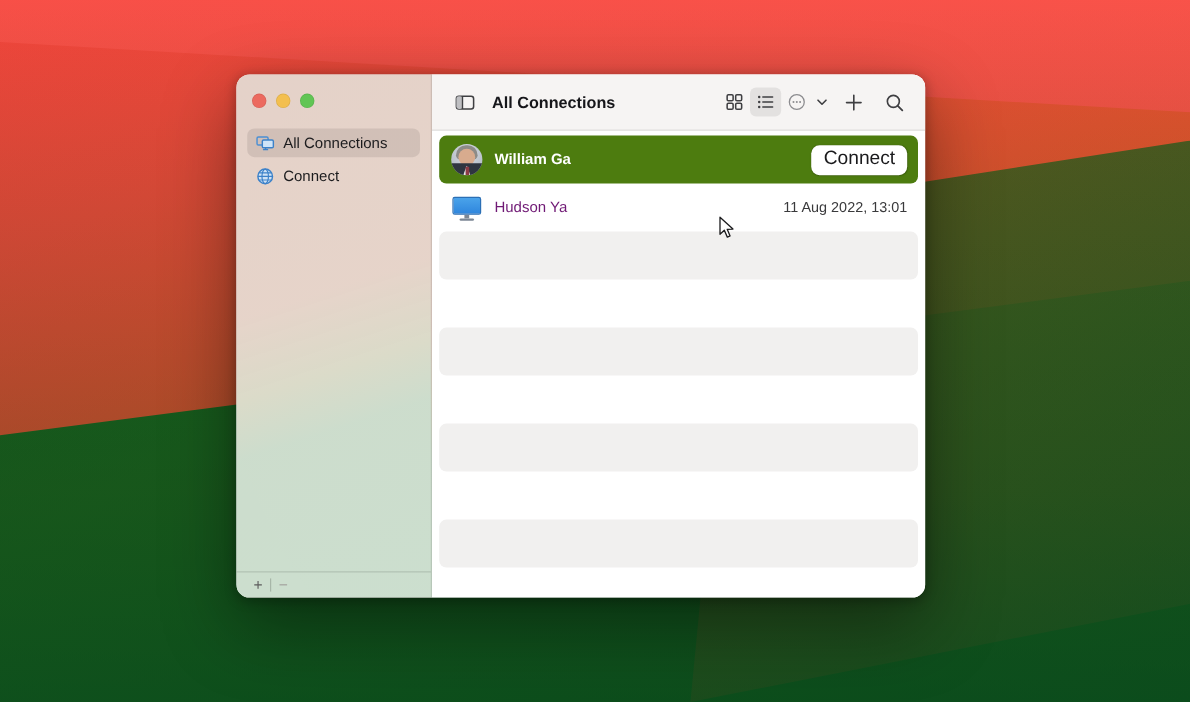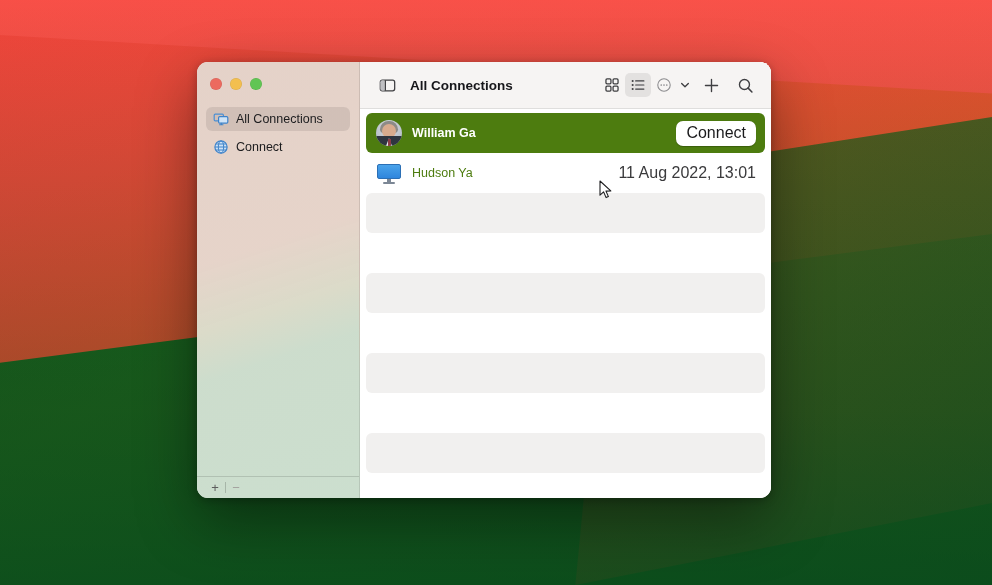--- a/index.html
+++ b/index.html
@@ -137,26 +137,26 @@
     height: 40px;
     border-radius: 6px;
     display: flex; align-items: center;
     padding: 0 9px 0 10px;
     position: relative;
   }
   .row.stripe { background: #f1f0ef; }
   .row.selected { background: #4d7c0f; }
   .row-icon { width: 26px; height: 26px; flex: 0 0 26px; margin-right: 10px; }
   .row-name {
-    font-size: 12.5px; color: #4d7c0f; font-weight: 400;
+    font-size: 12.5px; color: #701a75; font-weight: 400;
     white-space: nowrap; overflow: hidden;
   }
   .row.selected .row-name { color: #fff; font-weight: 600; }
   .row-spacer { flex: 1 1 auto; }
-  .row-date { font-size: 16px; color: #3a3a3c; white-space: nowrap; }
+  .row-date { font-size: 12px; color: #3a3a3c; white-space: nowrap; }
   .connect-btn {
     background: #ffffff; color: #1a1a1c;
     border: none; border-radius: 7px;
     font-size: 16px; font-family: inherit;
     padding: 3px 10px 4px 10px;
     box-shadow: 0 .5px 1px rgba(0,0,0,.25);
     white-space: nowrap;
   }
 
   

